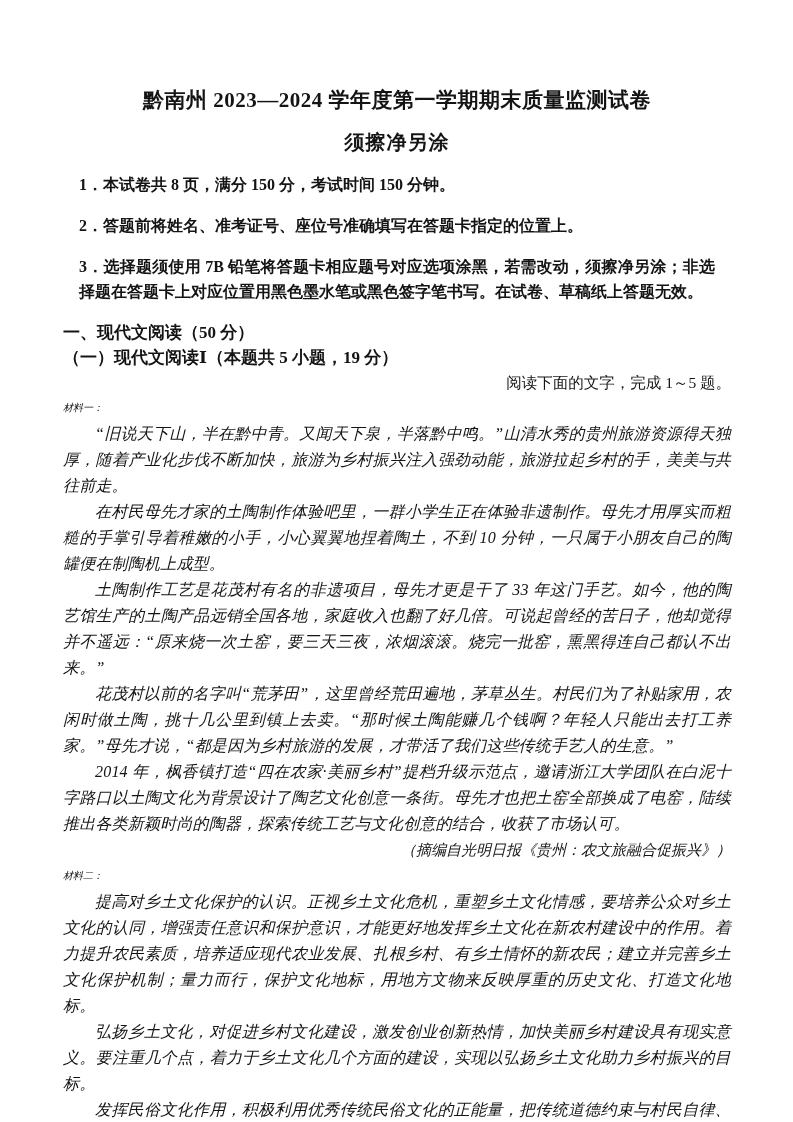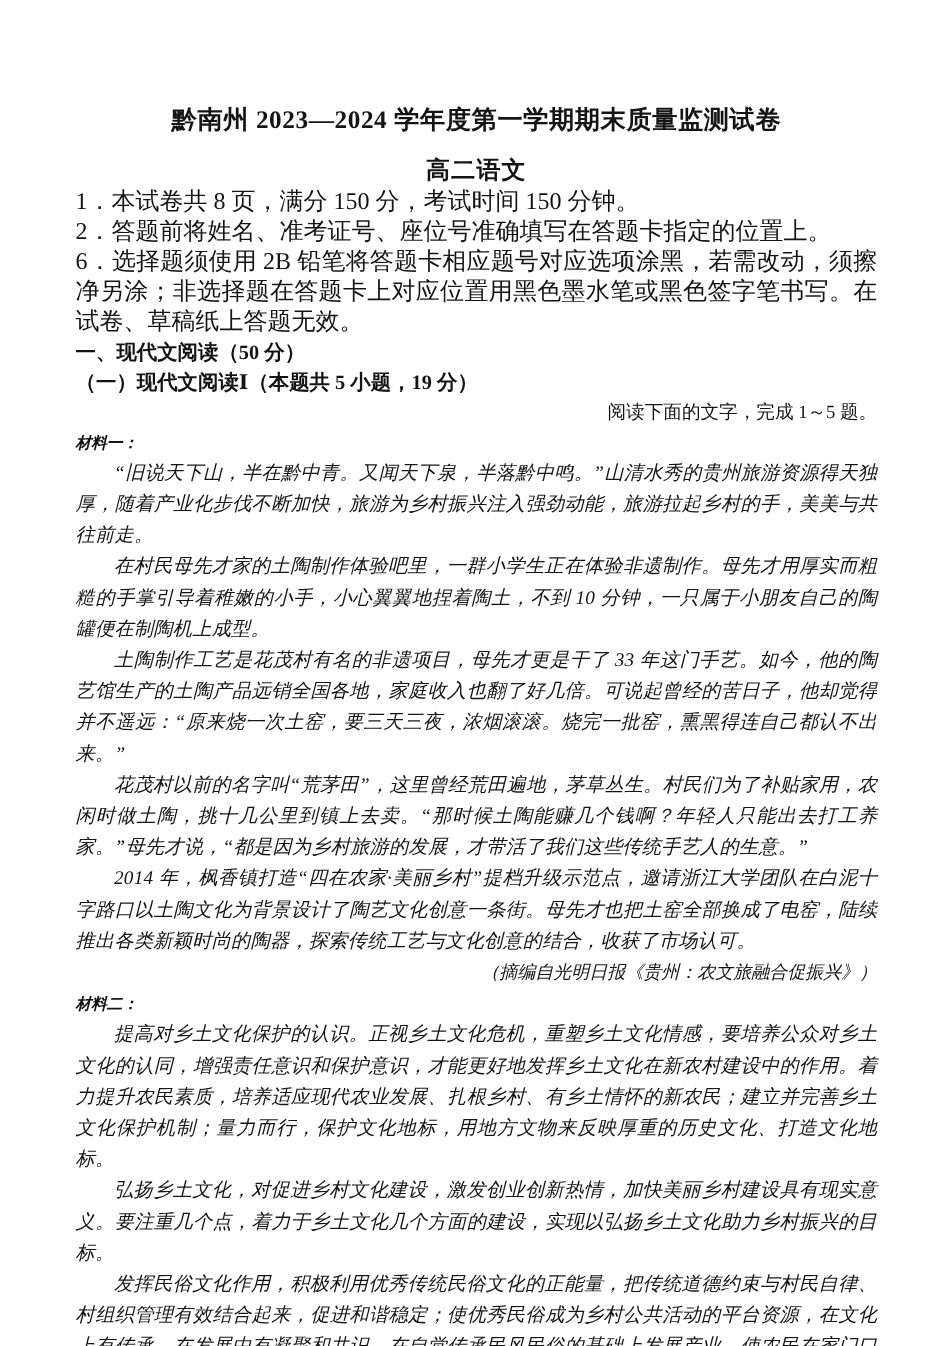--- a/index.html
+++ b/index.html
@@ -34,43 +34,43 @@
     line-height: 27px;
     letter-spacing: 1px;
   }
   .notices-heading {
     margin-top: 19px;
     font-size: 16px;
     font-weight: 700;
     line-height: 25px;
   }
   .notice-item {
-    margin: 0;
-    font-size: 20px;
-    font-weight: 400;
+    margin: 16px;
+    font-size: 16px;
+    font-weight: 700;
     line-height: 25px;
     text-align: justify;
   }
   .section-heading {
     margin: 0;
     font-size: 17px;
     font-weight: 700;
     line-height: 25px;
   }
   .reading-instruction {
     margin: 0;
     font-size: 15.5px;
     font-weight: 400;
     line-height: 25px;
     text-align: right;
   }
   .material-label {
     margin: 0;
-    font-size: 13px;
-    font-weight: 700;
+    font-size: 10px;
+    font-weight: 400;
     font-style: italic;
     line-height: 26px;
   }
   .body-para {
     margin: 0;
     font-size: 16px;
     font-style: italic;
     line-height: 26px;
     text-indent: 2em;
     text-align: justify;
@@ -83,26 +83,26 @@
     line-height: 26px;
     text-align: right;
   }
 </style>
 </head>
 <body>
 
 <div class="page">
 
   <h1 class="exam-title">黔南州 2023—2024 学年度第一学期期末质量监测试卷</h1>
-  <h2 class="exam-subject">高二语文</h2>
+  <h2 class="exam-subject">须擦净另涂</h2>
 
   <div>
     <p class="notice-item">1．本试卷共 8 页，满分 150 分，考试时间 150 分钟。</p>
     <p class="notice-item">2．答题前将姓名、准考证号、座位号准确填写在答题卡指定的位置上。</p>
-    <p class="notice-item">6．选择题须使用 2B 铅笔将答题卡相应题号对应选项涂黑，若需改动，须擦净另涂；非选择题在答题卡上对应位置用黑色墨水笔或黑色签字笔书写。在试卷、草稿纸上答题无效。</p>
+    <p class="notice-item">3．选择题须使用 7B 铅笔将答题卡相应题号对应选项涂黑，若需改动，须擦净另涂；非选择题在答题卡上对应位置用黑色墨水笔或黑色签字笔书写。在试卷、草稿纸上答题无效。</p>
   </div>
 
   <div>
     <h3 class="section-heading">一、现代文阅读（50 分）</h3>
     <h4 class="section-heading">（一）现代文阅读Ⅰ（本题共 5 小题，19 分）</h4>
     <p class="reading-instruction">阅读下面的文字，完成 1～5 题。</p>
   </div>
 
   <div>
     <div class="material-label">材料一：</div>

